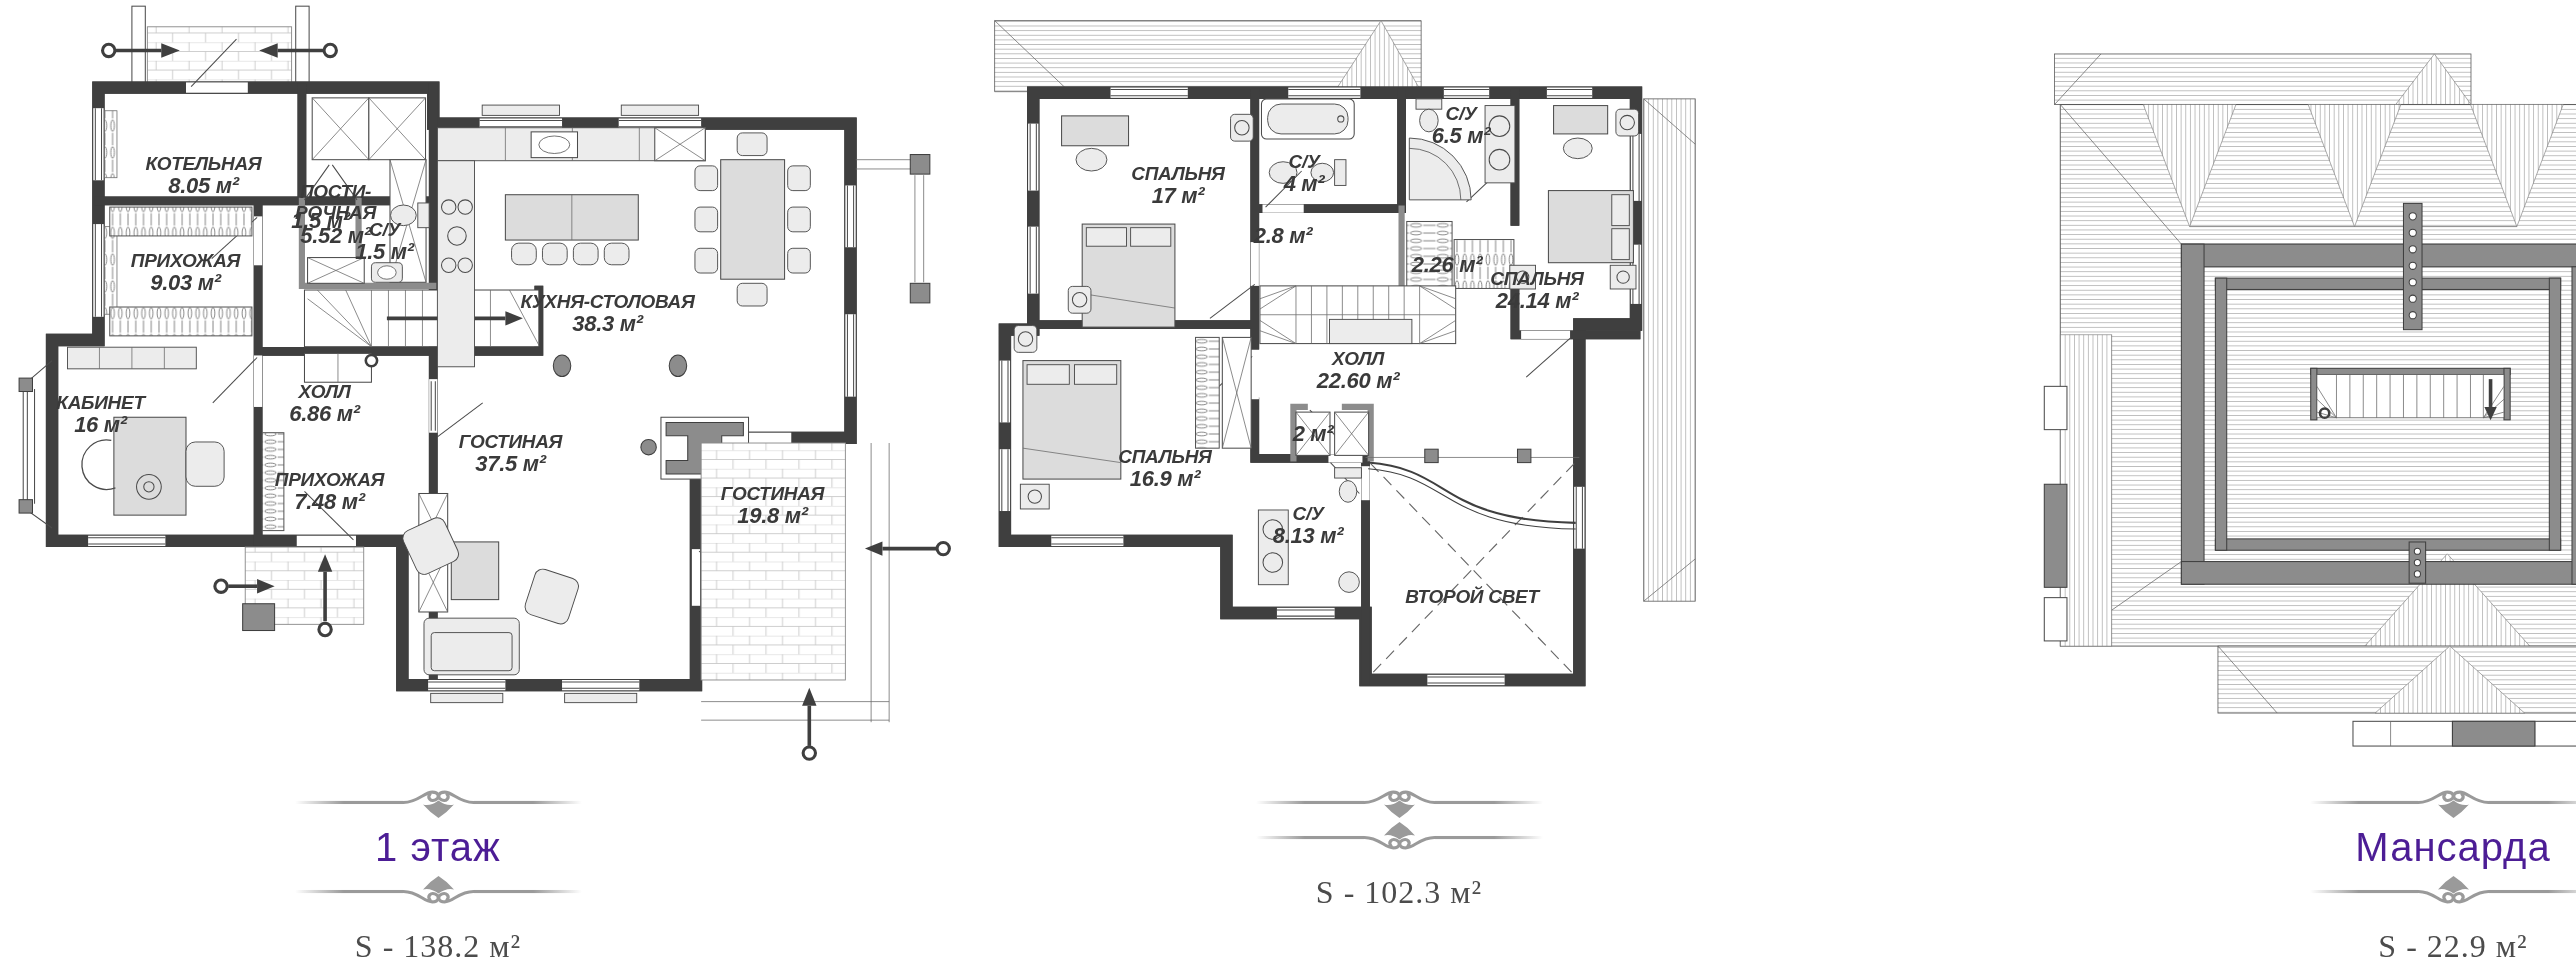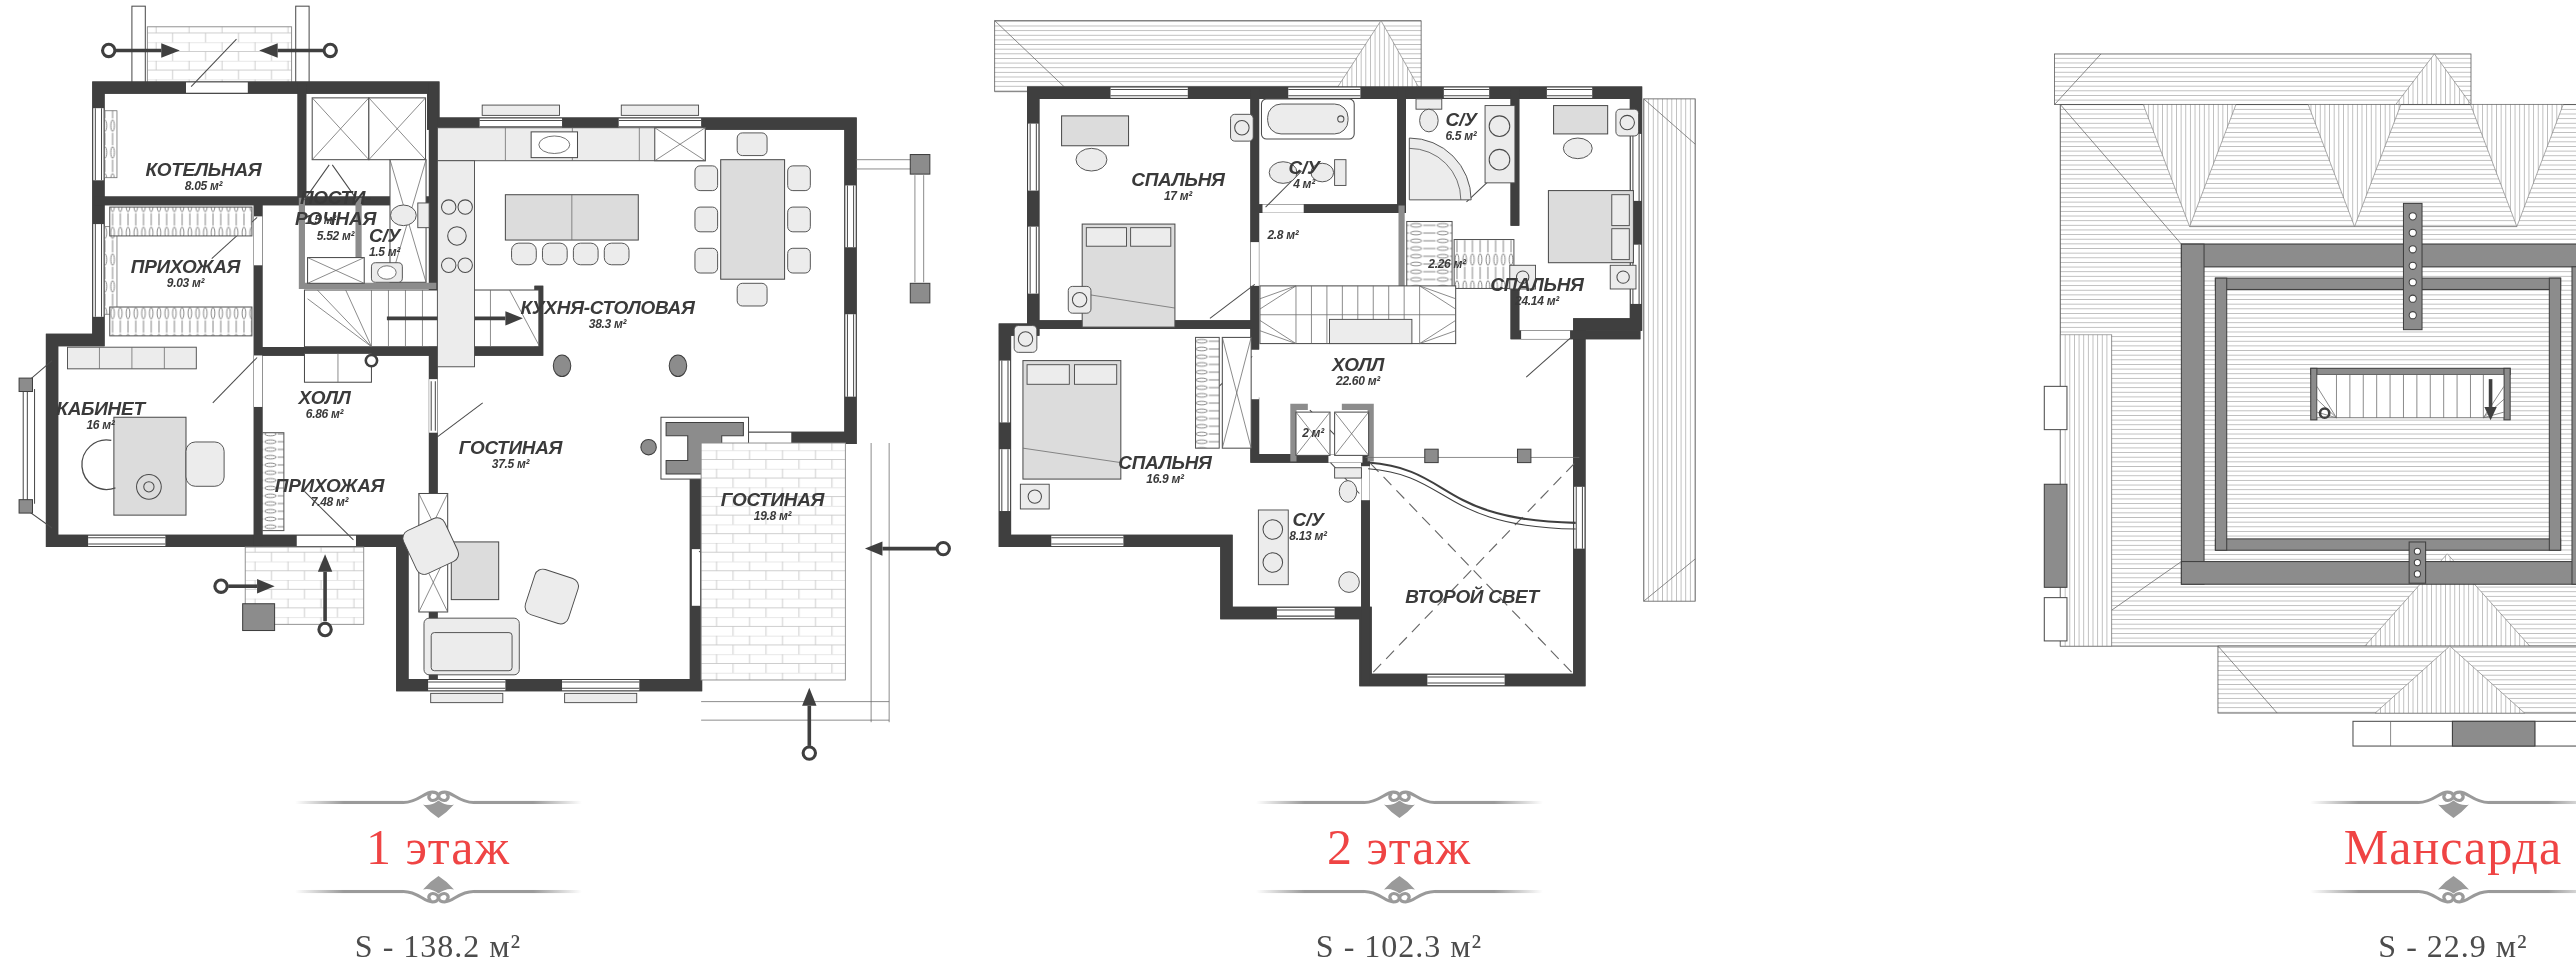--- a/index.html
+++ b/index.html
@@ -4,26 +4,26 @@
 <style>
   html,body{margin:0;padding:0;background:#fff;}
   .page{position:relative;width:2908px;height:961px;background:#ffffff;overflow:hidden;
         font-family:"Liberation Sans",sans-serif;}
   .panel{position:absolute;}
   .panel svg.plan{position:absolute;left:0;top:0;}
   
   .room-label{position:absolute;transform:translate(-50%,-50%);text-align:center;
      color:#3a3a3a;font-weight:bold;line-height:1.12;z-index:5;font-style:italic;}
   .room-label .nm{display:block;font-size:19px;letter-spacing:-0.3px;white-space:pre-line;}
-  .room-label .ar{display:block;font-size:12px;letter-spacing:-0.3px;}
+  .room-label .ar{display:block;font-size:22px;letter-spacing:-0.3px;}
   
   .caption{position:absolute;top:787px;width:464px;text-align:center;}
   .caption svg.orn{display:block;margin:0 auto;width:289px;height:33px;}
   .caption svg.orn.flip{transform:scaleY(-1);}
-  .cap-title{font-family:Liberation Serif, serif;font-size:50px;color:#ef4444;
+  .cap-title{font-family:Liberation Sans, sans-serif;font-size:40px;color:#4c1d95;
      height:54px;line-height:54px;letter-spacing:1px;}
   .cap-area{font-family:"Liberation Serif",serif;font-size:32px;color:#4c4c4c;
      margin-top:20.6px;letter-spacing:1px;}
   
   .wd{stroke:#3f3f3f;stroke-width:24;fill:none;stroke-linecap:square;}
   .w {stroke:#8c8c8c;stroke-width:19;fill:none;stroke-linecap:square;}
   .wd2{stroke:#3f3f3f;stroke-width:17;fill:none;stroke-linecap:square;}
   .w2 {stroke:#8c8c8c;stroke-width:12;fill:none;stroke-linecap:square;}
   .tl{stroke:#4b4b4b;stroke-width:2;fill:none;}
   .tl15{stroke:#6a6a6a;stroke-width:1.5;fill:none;}
@@ -683,21 +683,20 @@
 <div class="caption" style="left:1167px">
   <svg class="orn" viewBox="0 0 560 64">
     <rect x="2" y="27" width="210" height="6" fill="url(#fadeL)"></rect>
     <rect x="348" y="27" width="210" height="6" fill="url(#fadeR)"></rect>
     <g fill="none" stroke="#9a9a9a" stroke-width="6" stroke-linecap="round">
       <path d="M212,30 C240,30 252,10 268,10 C281,10 283,21 274,25 C265,29 257,21 264,13"></path>
       <path d="M348,30 C320,30 308,10 292,10 C279,10 277,21 286,25 C295,29 303,21 296,13"></path>
     </g>
     <path d="M280,26 q-16,12 -30,8 q14,16 30,26 q16,-10 30,-26 q-14,4 -30,-8 z" fill="#9a9a9a"></path>
   </svg>
-  <div class="cap-title">2 этаж</div>
   <svg class="orn flip" viewBox="0 0 560 64">
     <rect x="2" y="27" width="210" height="6" fill="url(#fadeL)"></rect>
     <rect x="348" y="27" width="210" height="6" fill="url(#fadeR)"></rect>
     <g fill="none" stroke="#9a9a9a" stroke-width="6" stroke-linecap="round">
       <path d="M212,30 C240,30 252,10 268,10 C281,10 283,21 274,25 C265,29 257,21 264,13"></path>
       <path d="M348,30 C320,30 308,10 292,10 C279,10 277,21 286,25 C295,29 303,21 296,13"></path>
     </g>
     <path d="M280,26 q-16,12 -30,8 q14,16 30,26 q16,-10 30,-26 q-14,4 -30,-8 z" fill="#9a9a9a"></path>
   </svg>
   <div class="cap-area">S - 102.3 м²</div>

